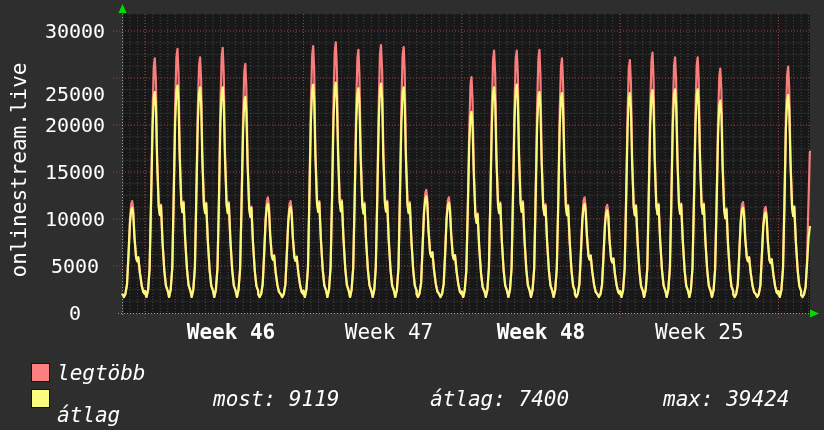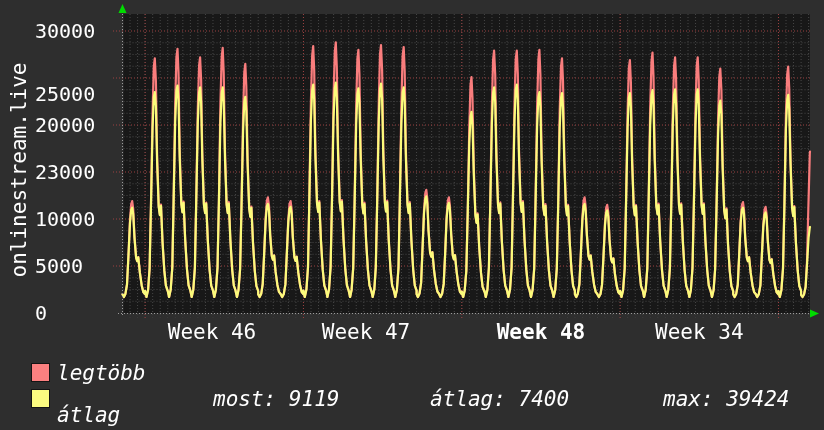--- a/index.html
+++ b/index.html
@@ -9,21 +9,21 @@
     color:#ffffff;overflow:hidden;
   }
   .stage *{box-sizing:border-box;}
   #chart{position:absolute;left:0;top:0;}
   .vtitle{
     position:absolute;left:19px;top:170px;
     transform:translate(-50%,-50%) rotate(-90deg);
     font-size:21px;white-space:nowrap;letter-spacing:0px;
   }
   .ylab{
-    position:absolute;width:80px;left:35px;text-align:left;
+    position:absolute;width:80px;left:35px;text-align:center;
     font-size:20px;line-height:24px;
   }
   .xlab{
     position:absolute;width:140px;text-align:center;
     font-size:21px;line-height:24px;top:320px;
   }
   .legend-label,.stat{
     position:absolute;font-size:21px;line-height:22px;white-space:pre;font-style:italic;
   }
   .swatch{
@@ -166,30 +166,30 @@
         <line x1="118" y1="313.5" x2="811" y2="313.5" stroke="#9c9c9c" stroke-width="1" stroke-dasharray="1 2"></line>
         <polygon points="118.5,13 126.5,13 122.5,4" fill="#00dc00"></polygon>
         <polygon points="810,309.5 810,317.5 819,313.5" fill="#00dc00"></polygon>
       </g>
     </svg>
   <div class="vtitle">onlinestream.live</div>
   <div id="ylabels">
       <div class="ylab" style="top: 19px;">30000</div>
       <div class="ylab" style="top: 66px; margin-top: 16px;">25000</div>
       <div class="ylab" style="top: 113px;">20000</div>
-      <div class="ylab" style="top: 160px;">23000</div>
+      <div class="ylab" style="top: 160px;">15000</div>
       <div class="ylab" style="top: 207px;">10000</div>
       <div class="ylab" style="top: 254px;">5000</div>
       <div class="ylab" style="top: 301px;">0</div>
     </div>
   <div id="xlabels">
-      <div class="xlab" style="left: 142px;">Week 46</div>
-      <div class="xlab" style="left: 296px;">Week 47</div>
+      <div class="xlab" style="left: 161px; font-weight: bold;">Week 46</div>
+      <div class="xlab" style="left: 319px;">Week 47</div>
       <div class="xlab" style="left: 470.97px; font-weight: bold;">Week 48</div>
-      <div class="xlab" style="left: 629.31px;">Week 34</div>
+      <div class="xlab" style="left: 629.31px;">Week 25</div>
     </div>
   <div id="legend">
       <div class="swatch" style="top: 363px; background: rgb(251, 128, 128);"></div>
       <div class="legend-label" style="left: 57px; top: 362px;">legtöbb</div>
       <div class="swatch" style="top: 389px; background: rgb(251, 251, 128);"></div>
       <div class="legend-label" style="left: 57px; top: 404px;">átlag</div>
       <div class="stat" style="left: 213px; top: 388px;">most: 9119</div>
       <div class="stat" style="left: 430px; top: 388px;">átlag: 7400</div>
       <div class="stat" style="left: 663px; top: 388px;">max: 39424</div>
     </div>

